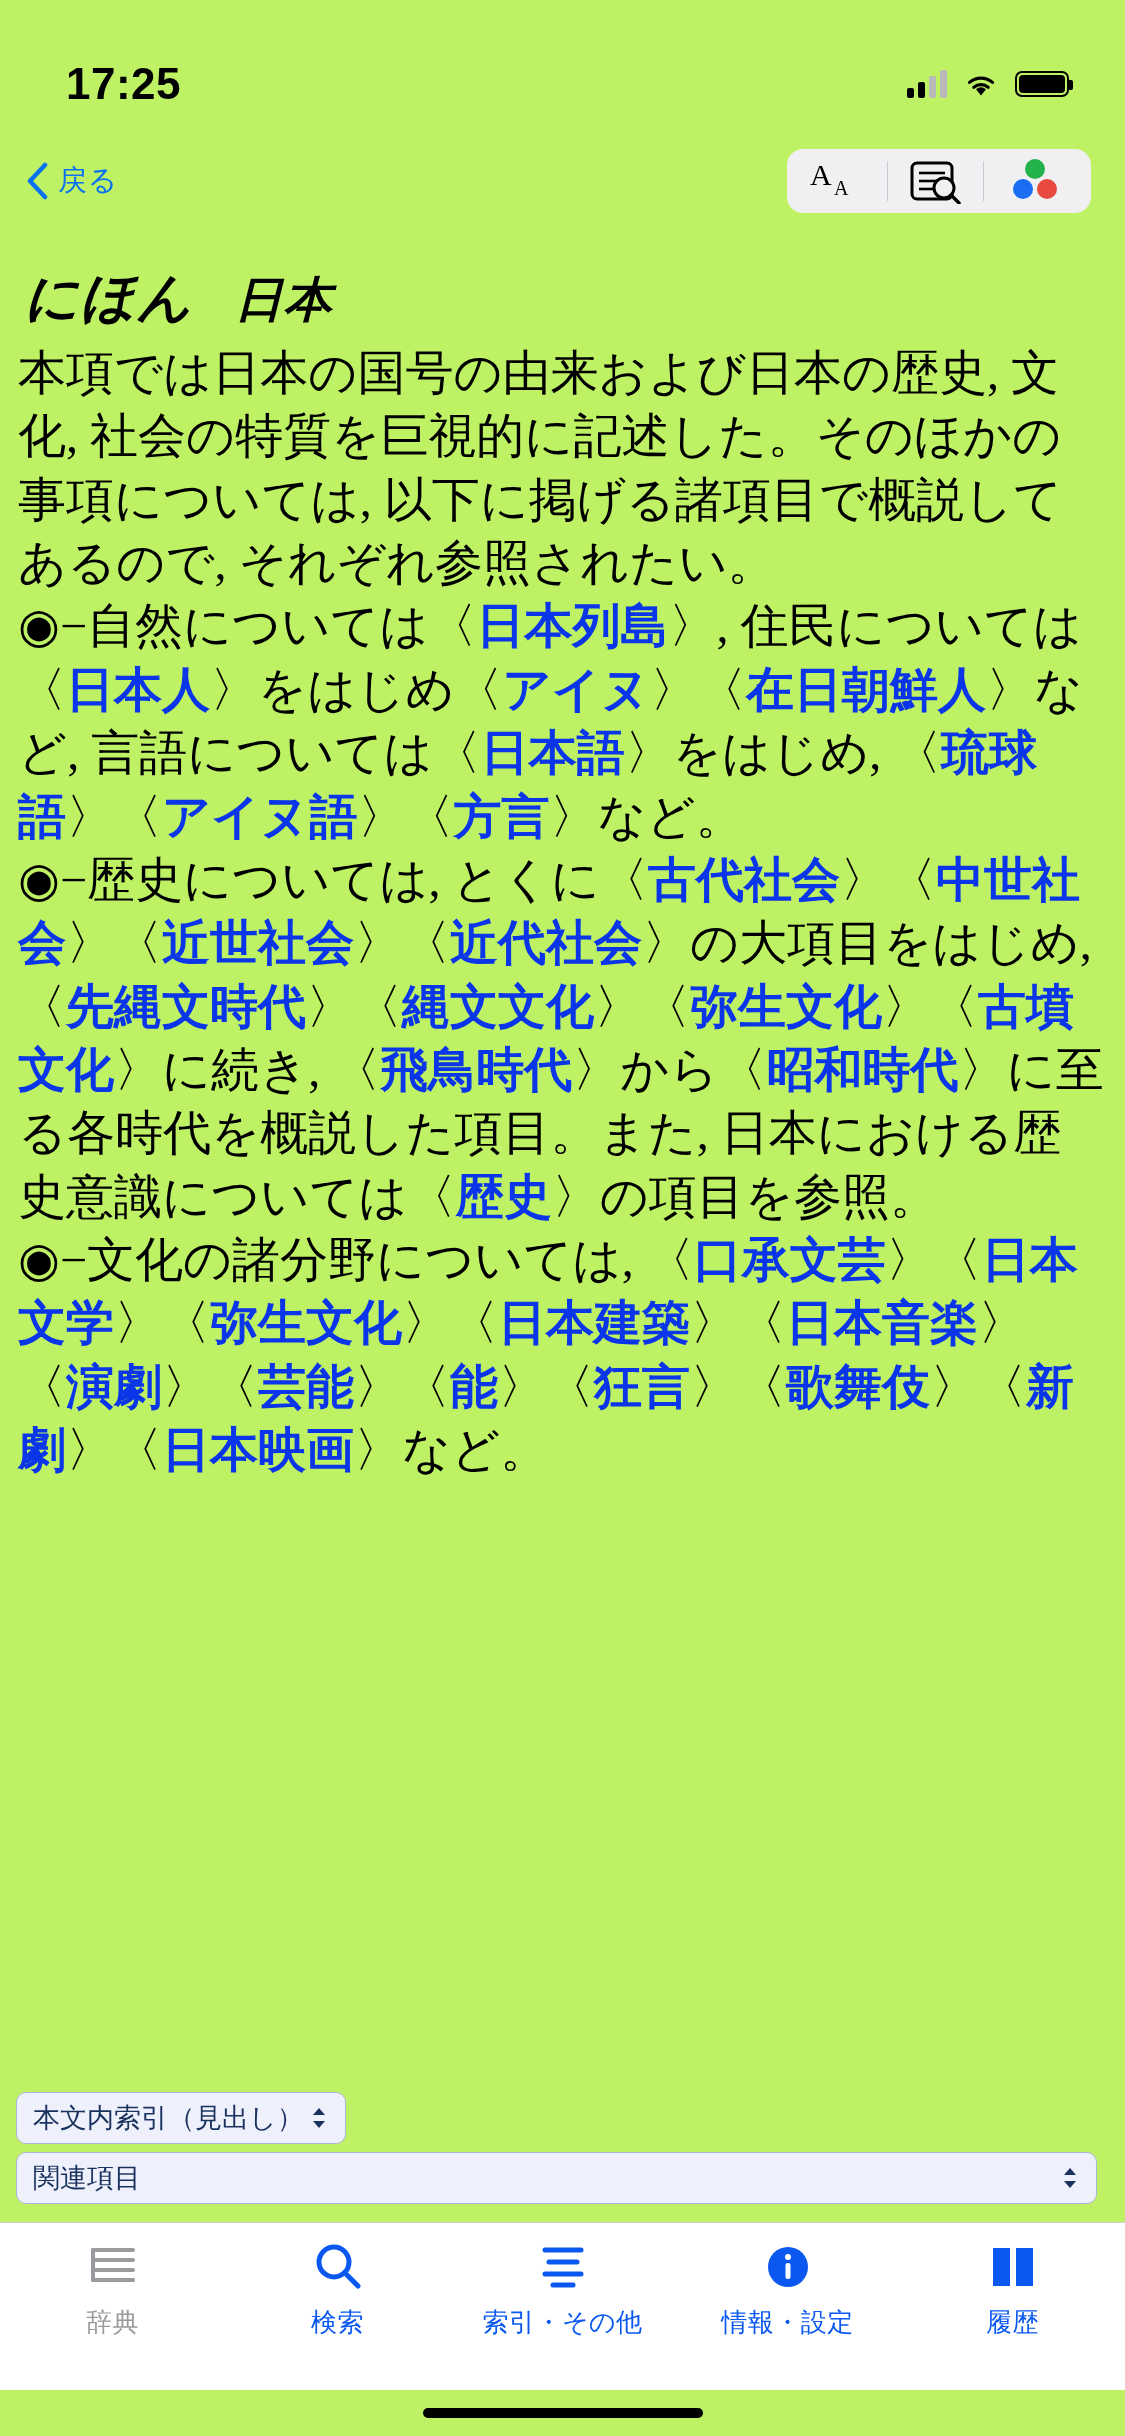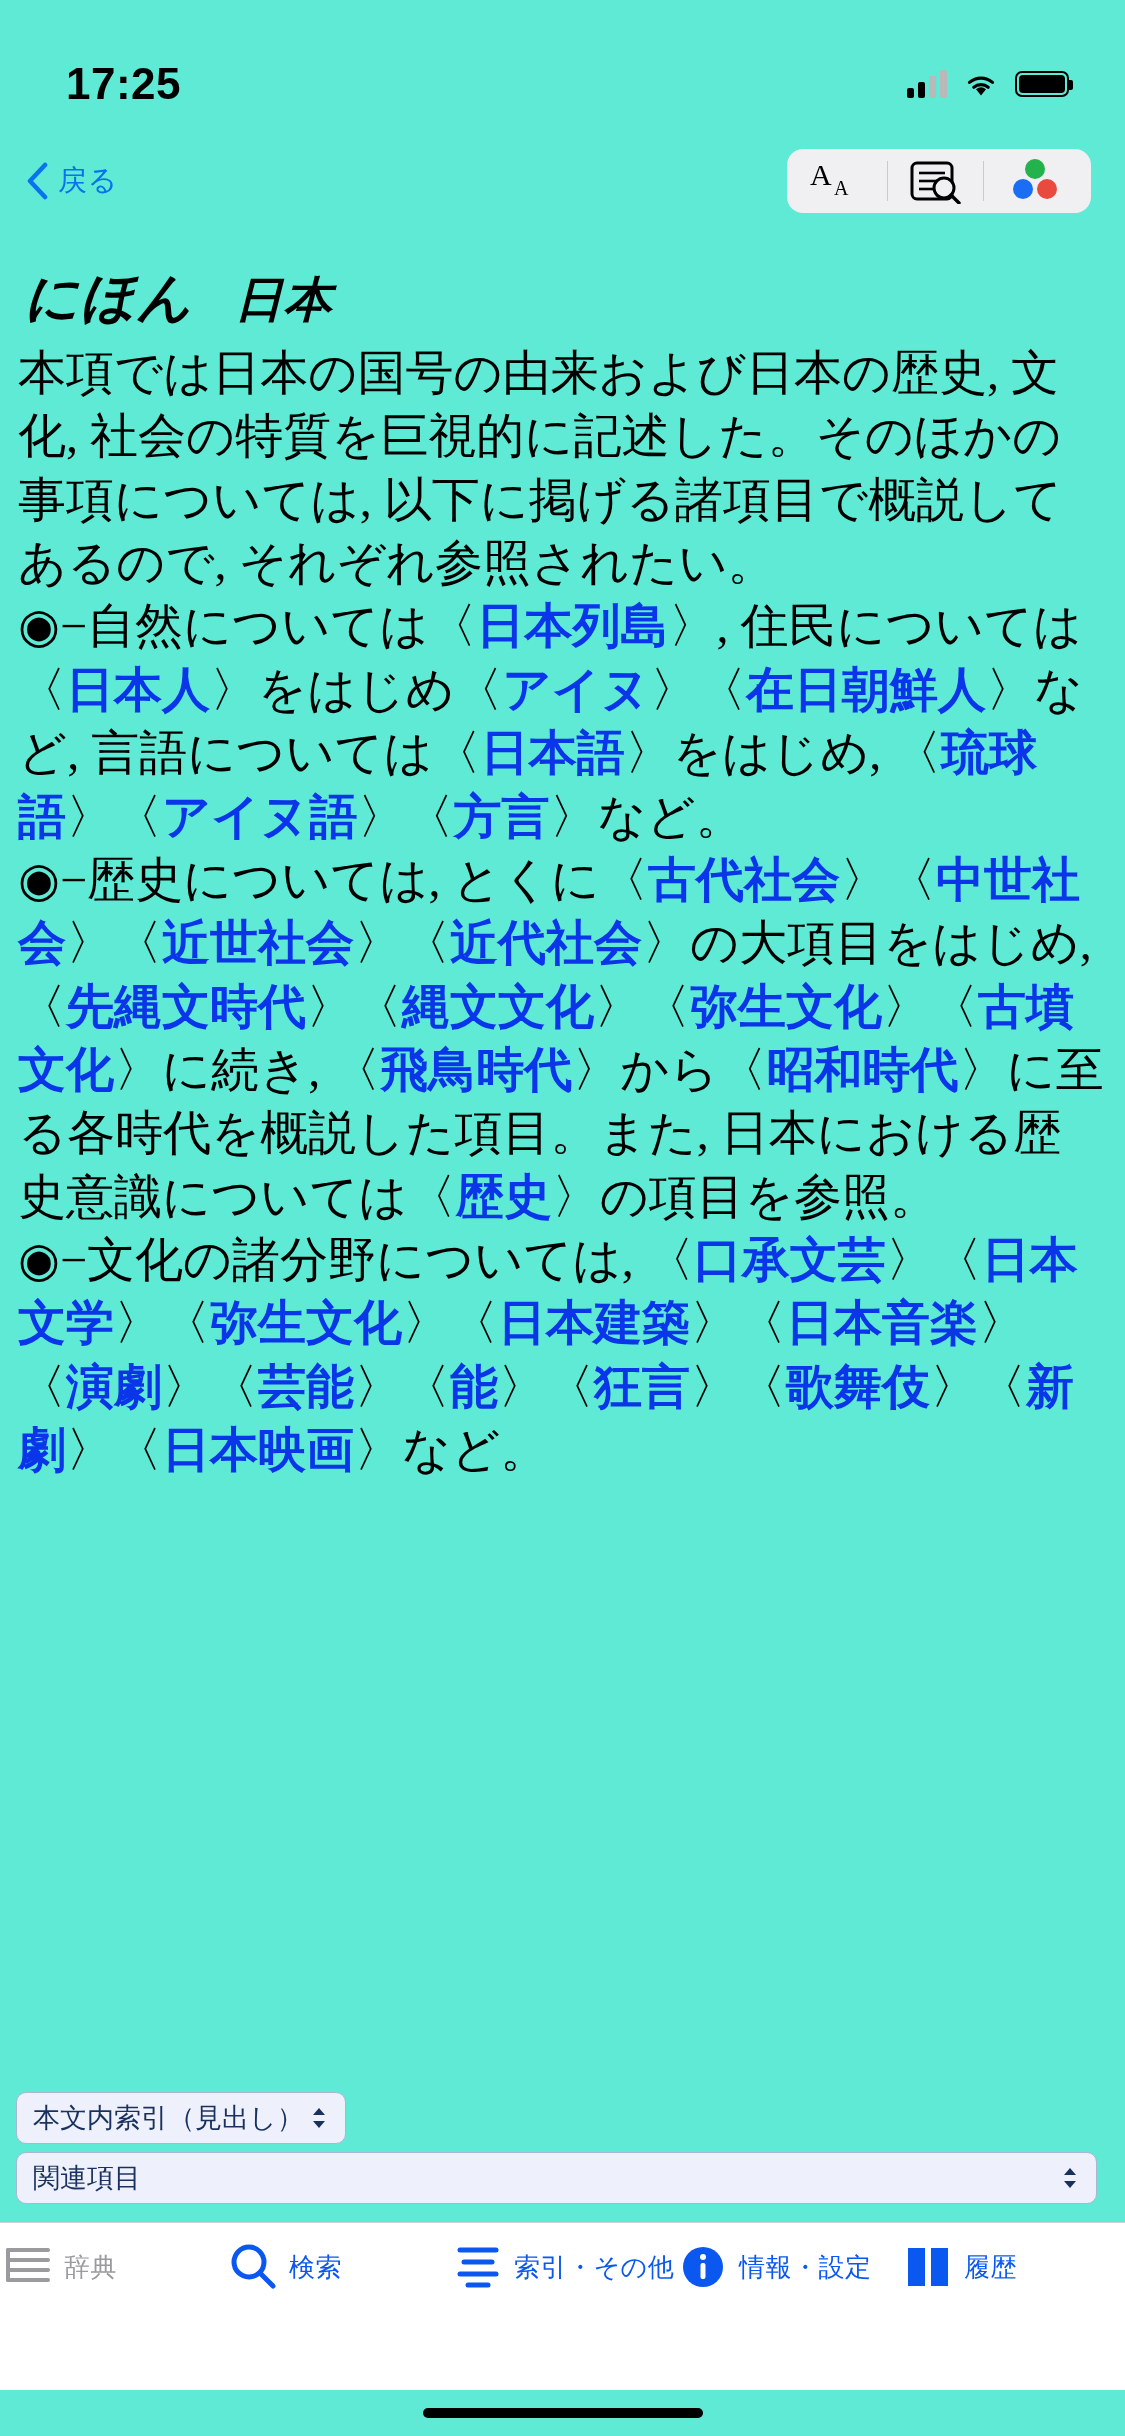--- a/index.html
+++ b/index.html
@@ -5,21 +5,21 @@
   * { box-sizing: border-box; margin: 0; padding: 0; }
   html, body {
     width: 1125px; height: 2436px;
     background: #ffffff;
     font-family: "Liberation Serif", serif;
     overflow: hidden;
   }
   .phone {
     position: relative;
     width: 1125px; height: 2436px;
-    background: #5eead4;
+    background: #bef264;
     display: flex;
     flex-direction: column;
   }
 
   
   .status-bar {
     height: 132px;
     flex: 0 0 132px;
     display: flex;
     align-items: center;
@@ -151,21 +151,21 @@
     border-top: 1px solid #cfcfd4;
     display: flex;
     align-items: flex-start;
     justify-content: space-around;
     padding-top: 14px;
     background: #fff;
   }
   .tab {
     width: 225px;
     display: flex;
-    flex-direction: row;
+    flex-direction: column;
     align-items: center;
     gap: 8px;
     color: #0a58f0;
     font-family: "Liberation Sans", sans-serif;
   }
   .tab .icon { height: 60px; display: flex; align-items: center; justify-content: center; }
   .tab .label { font-size: 26px; letter-spacing: 0.5px; }
   .tab.dim { color: #9a9a9f; }
 
   .home-indicator {

